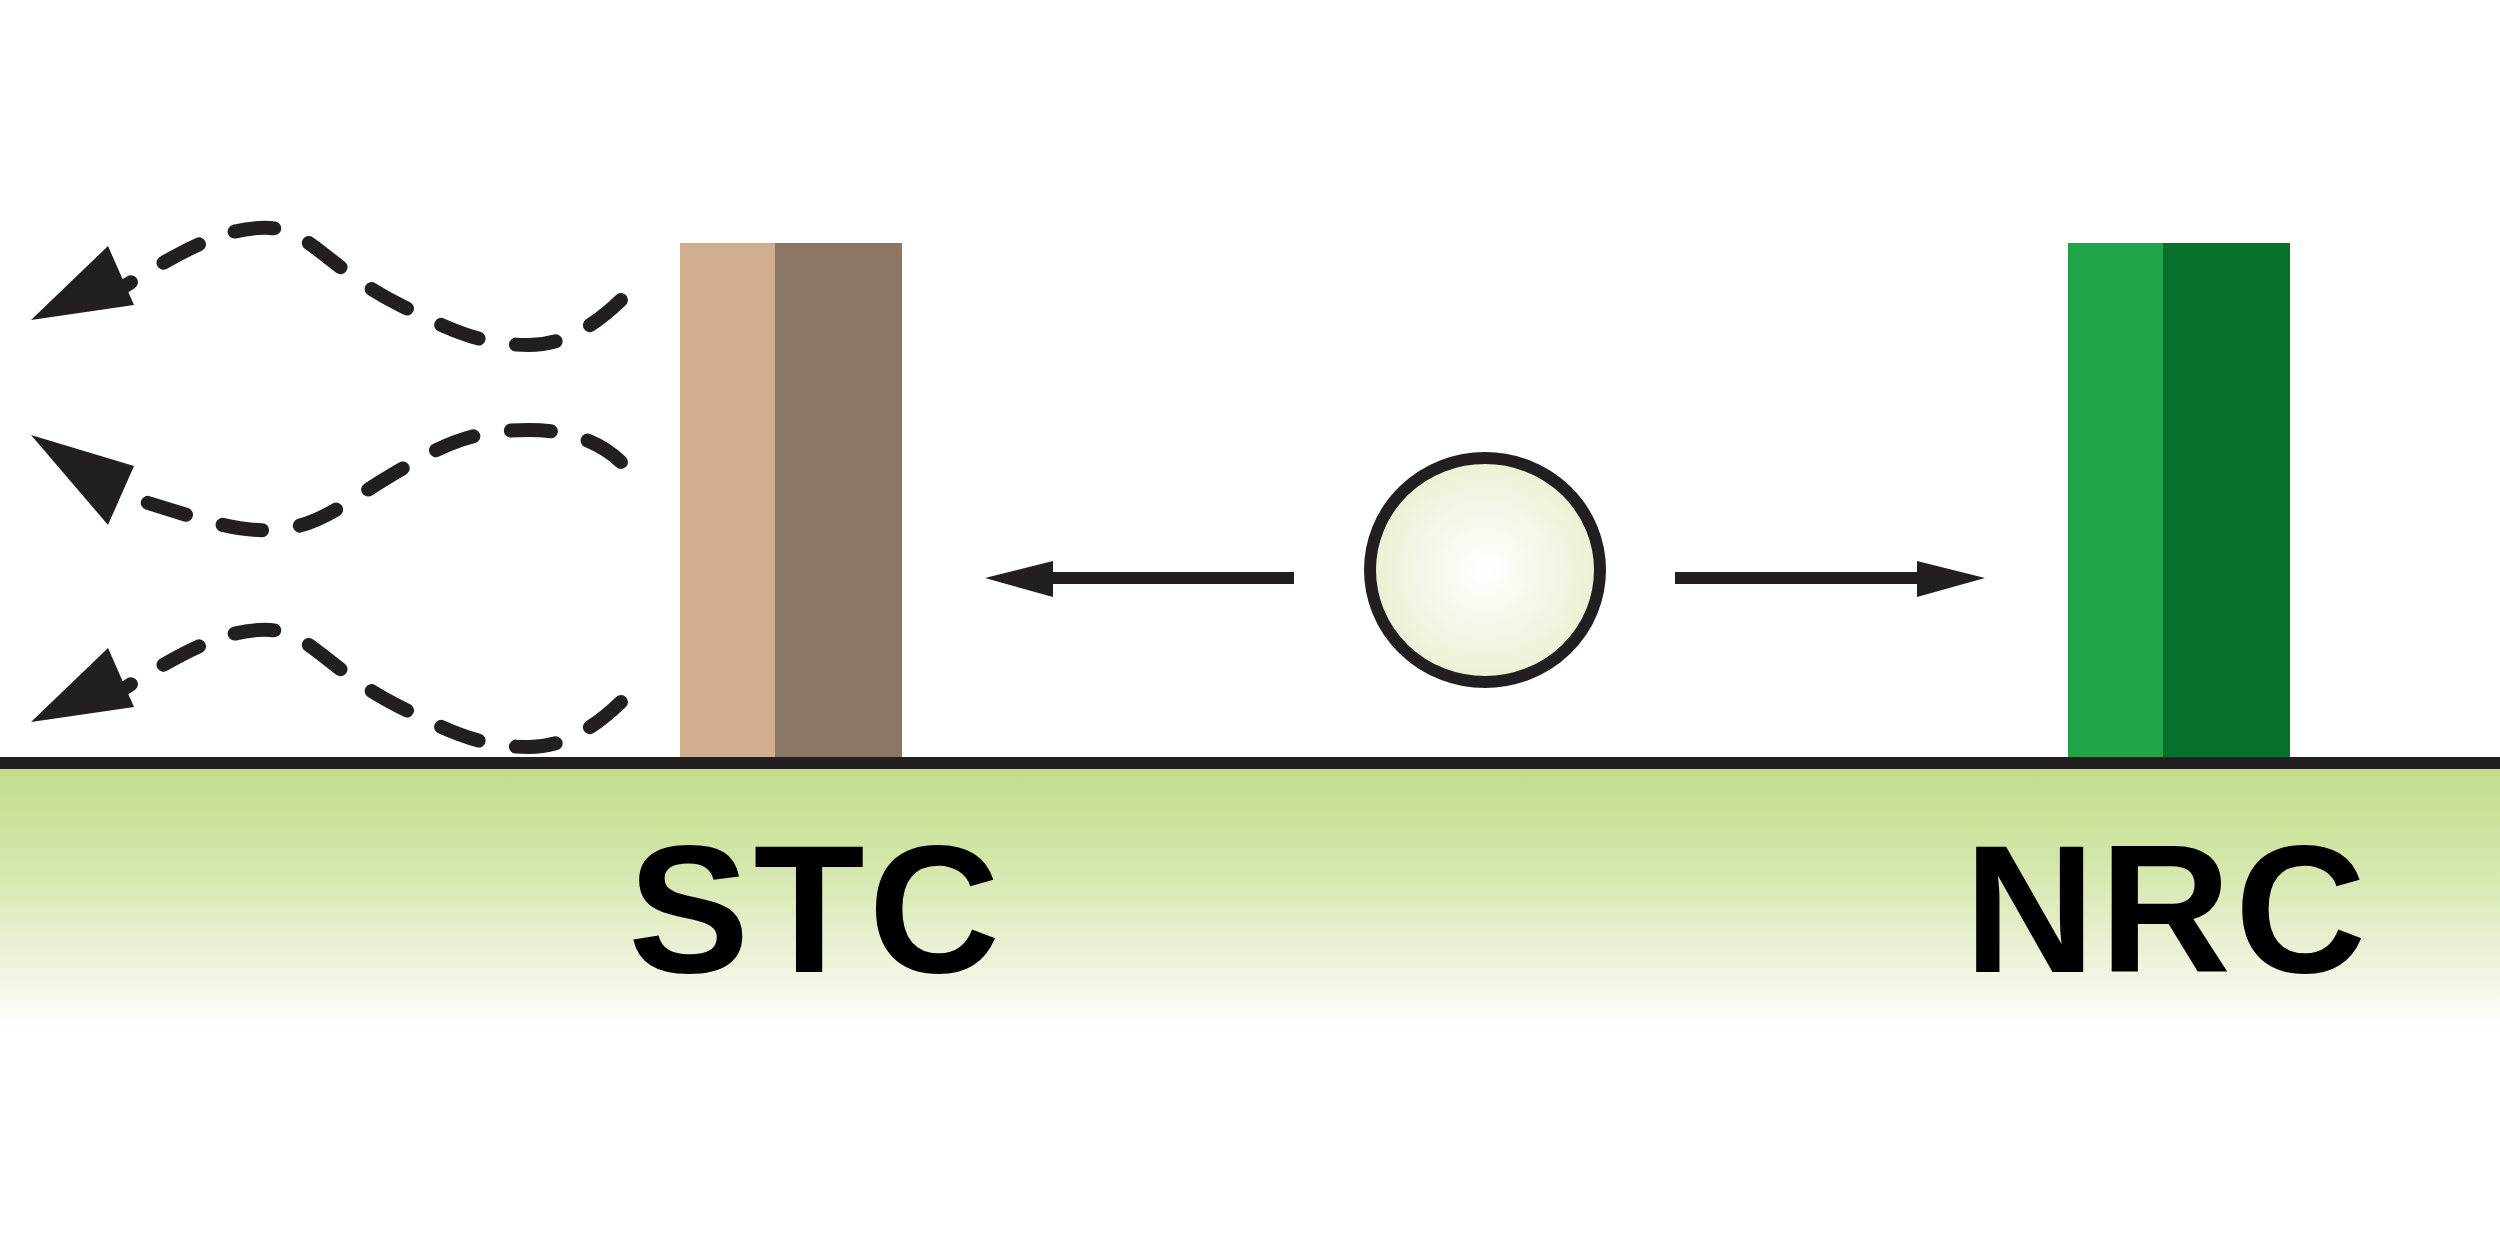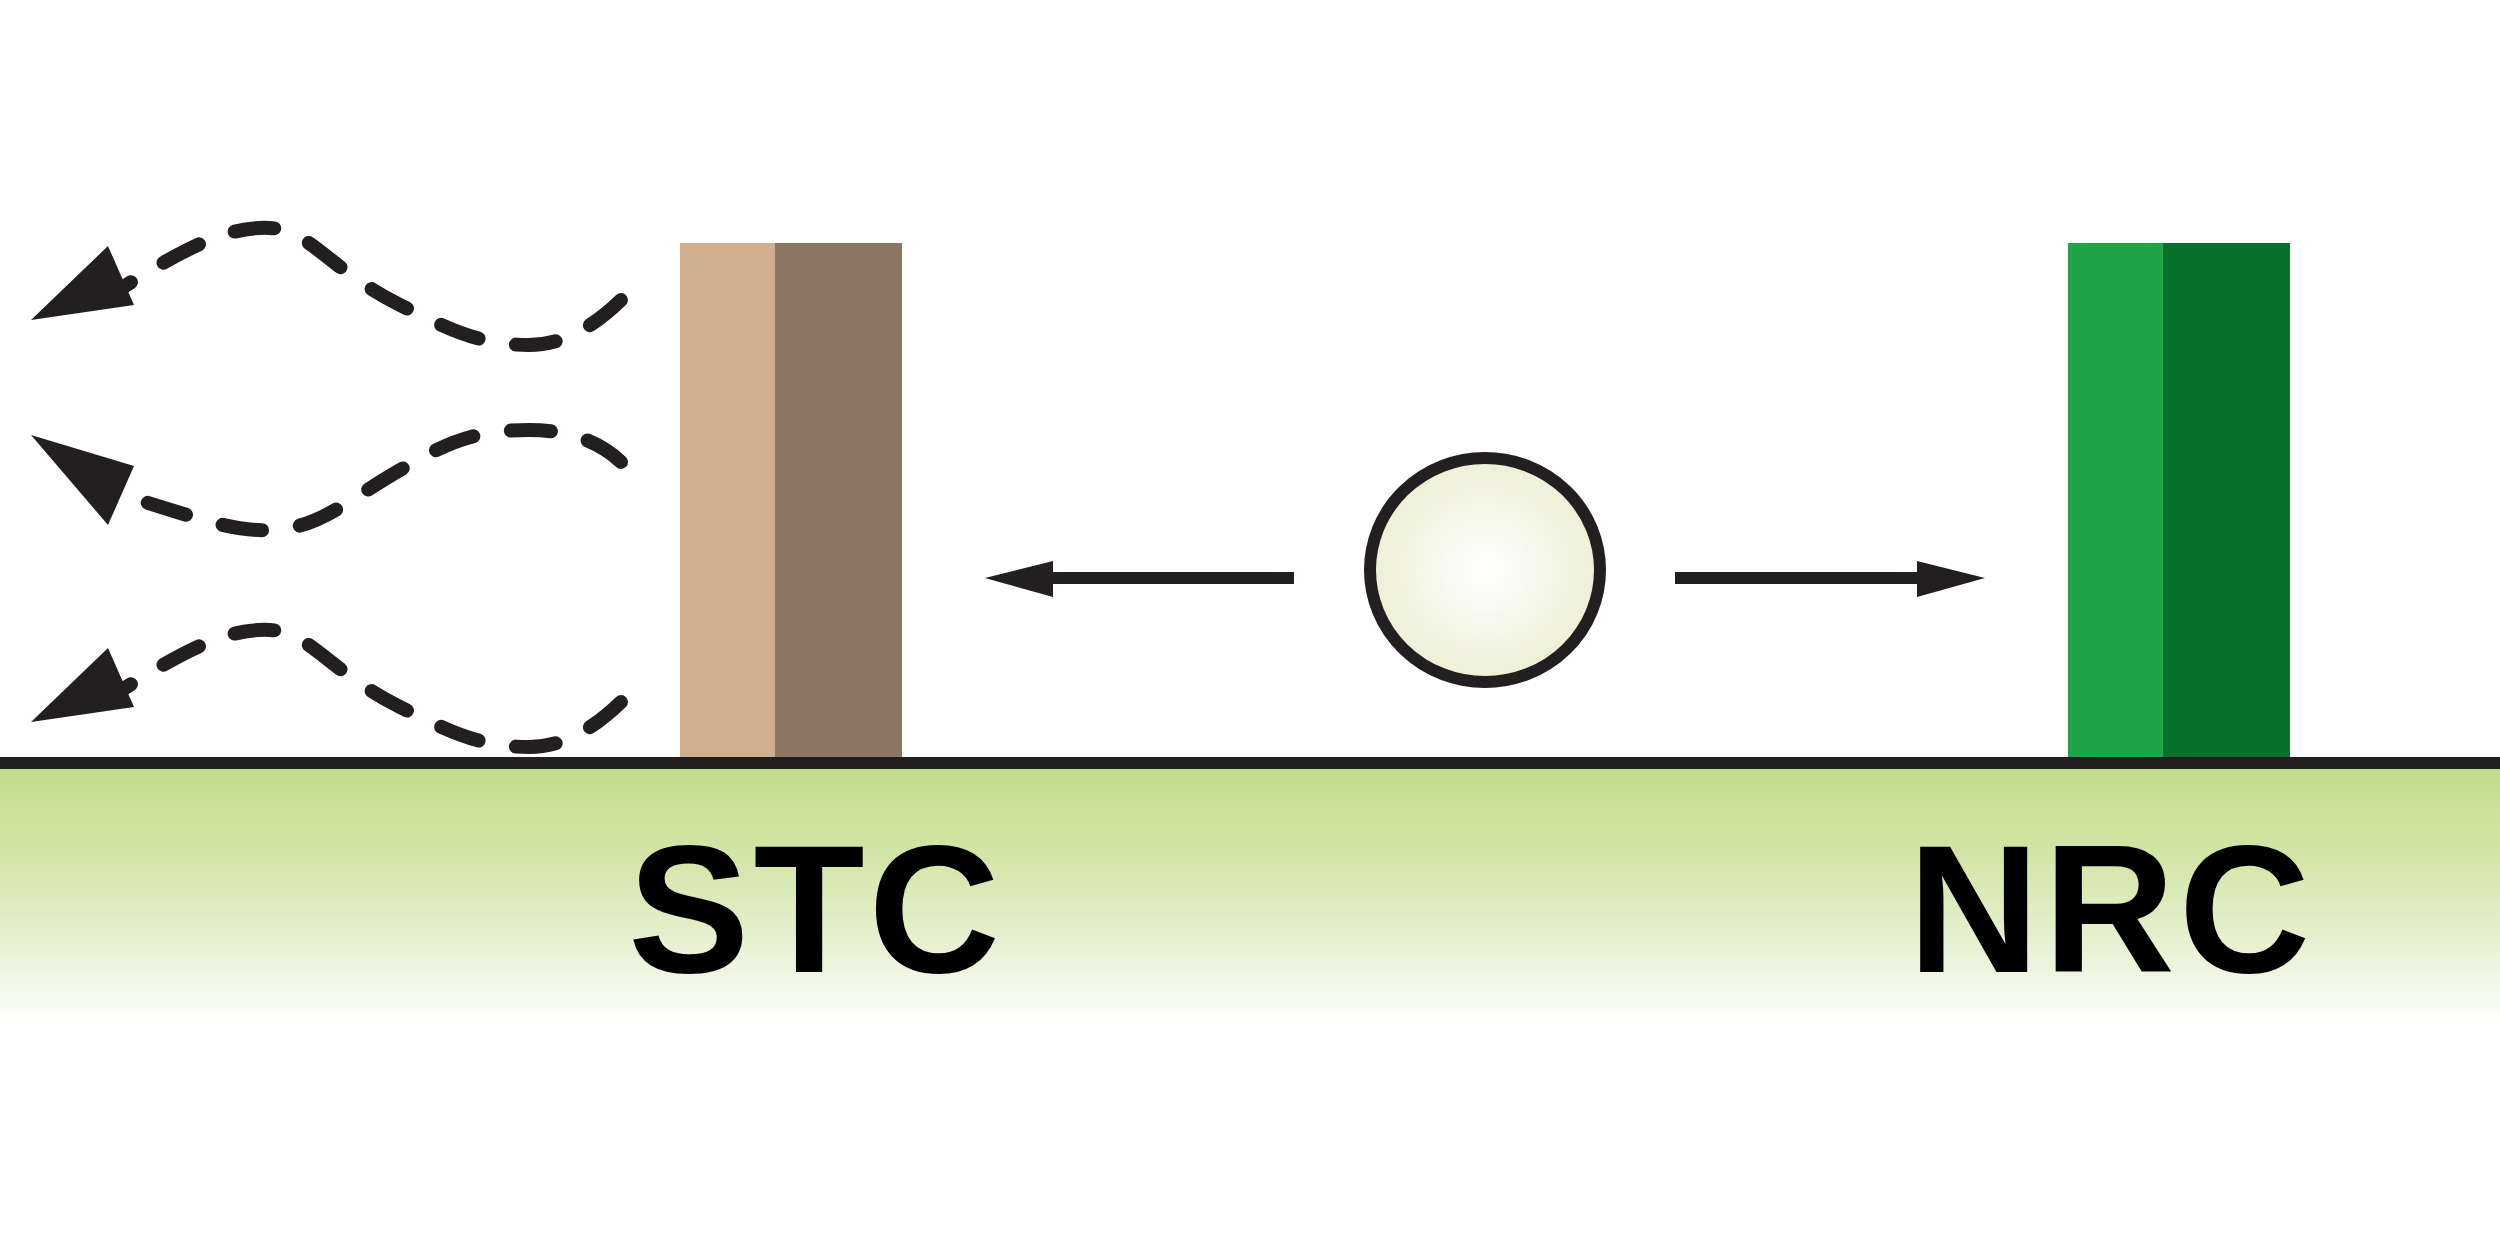--- a/index.html
+++ b/index.html
@@ -35,21 +35,21 @@
     <div class="half" style="width:95px;background:#d0ae8f;"></div>
     <div class="half" style="width:127px;background:#8b7763;"></div>
   </div>
 
   <div class="bar" style="left:2068px;width:222px;">
     <div class="half" style="width:95px;background:#1fa547;"></div>
     <div class="half" style="width:127px;background:#07702b;"></div>
   </div>
 
   <div class="label" style="left:628px;">STC</div>
-  <div class="label" style="left:1908px;">NRC</div>
+  <div class="label" style="left:1964px;">NRC</div>
 
   <svg width="2500" height="1250" viewBox="0 0 2500 1250">
     <defs>
       <radialGradient id="particleGrad" cx="50%" cy="50%" r="55%">
         <stop offset="0%" stop-color="#ffffff"></stop>
         <stop offset="100%" stop-color="#ebeed0"></stop>
       </radialGradient>
     </defs>
 
     <g>

